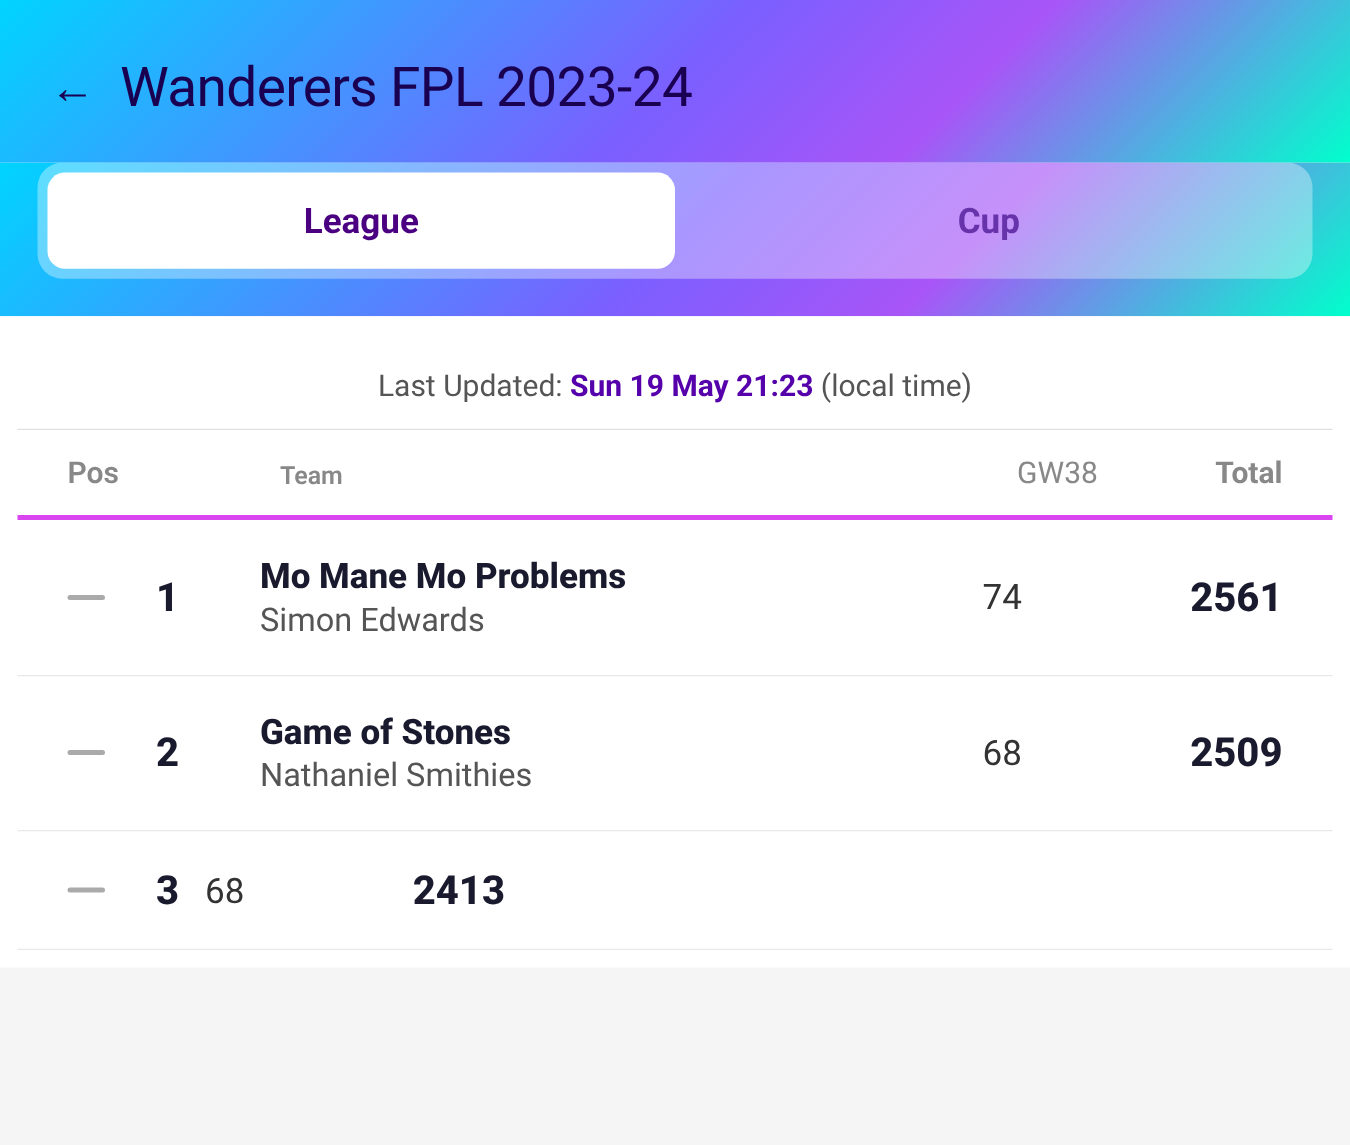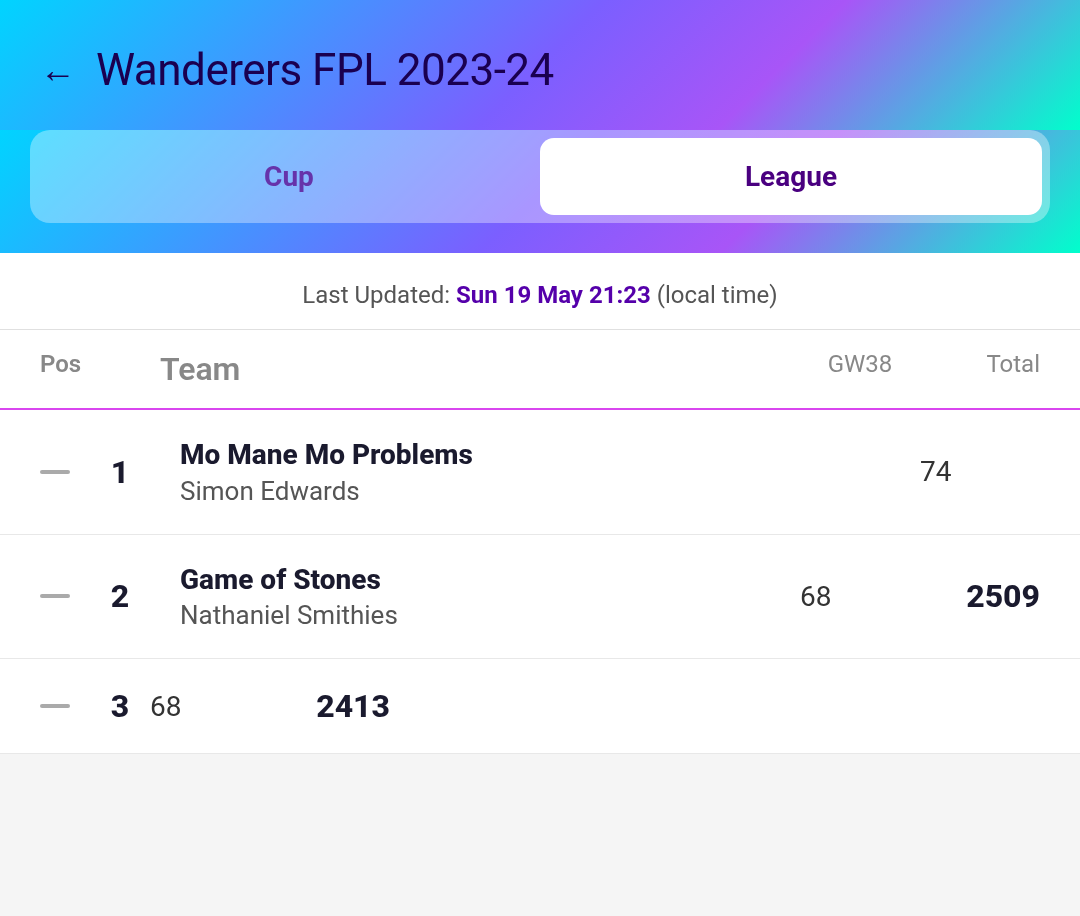--- a/index.html
+++ b/index.html
@@ -73,71 +73,71 @@
       color: #4a0080;
     }
 
     .tab.inactive {
       background: transparent;
       color: #6633aa;
     }
 
     .content {
       background: white;
-      padding: 0;
+      padding: 14px;
     }
 
     .last-updated {
       text-align: center;
       padding: 28px 20px 20px 20px;
       font-size: 24px;
       color: #555;
       border-bottom: 1px solid #e0e0e0;
     }
 
     .last-updated-highlight {
       color: #5500aa;
       font-weight: 700;
     }
 
     .table-header {
       display: flex;
-      align-items: flex-start;
+      align-items: flex-end;
       padding: 20px 40px;
-      border-bottom: 2px solid #d946ef;
+      border-bottom: 4px solid #d946ef;
     }
 
     .col-pos {
       width: 80px;
       font-size: 24px;
       font-weight: 600;
       color: #888;
       text-align: left;
     }
 
     .col-team {
       flex: 1;
-      font-size: 32px;
+      font-size: 20px;
       font-weight: 600;
       color: #888;
-      margin-left: 40px;
+      margin-left: 90px;
     }
 
     .col-gw {
       width: 120px;
       font-size: 24px;
       font-weight: 400;
       color: #888;
       text-align: center;
     }
 
     .col-total {
       width: 120px;
       font-size: 24px;
-      font-weight: 400;
+      font-weight: 700;
       color: #888;
       text-align: right;
     }
 
     .table-row {
       display: flex;
       align-items: center;
       padding: 28px 40px;
       border-bottom: 1px solid #e8e8e8;
     }
@@ -155,21 +155,21 @@
       width: 60px;
       font-size: 32px;
       font-weight: 800;
       color: #1a1a2e;
       text-align: center;
       flex-shrink: 0;
     }
 
     .row-team-info {
       flex: 1;
-      margin-left: 30px;
+      margin-left: 44px;
     }
 
     .row-team-name {
       font-size: 28px;
       font-weight: 800;
       color: #1a1a2e;
       line-height: 1.2;
     }
 
     .row-manager {
@@ -196,22 +196,22 @@
 </head>
 <body>
 
 <div class="header">
   <span class="header-back">←</span>
   <h1 class="header-title">Wanderers FPL 2023-24</h1>
 </div>
 
 <div class="tab-container">
   <div class="tab-wrapper">
+    <div class="tab active">League</div>
     <div class="tab inactive">Cup</div>
-    <div class="tab active">League</div>
   </div>
 </div>
 
 <div class="content">
 
   <div class="last-updated">
     <span>Last Updated: </span><span class="last-updated-highlight">Sun 19 May 21:23</span><span> (local time)</span>
   </div>
 
   <div class="table-header">
@@ -222,20 +222,21 @@
   </div>
 
   <div class="table-row">
     <div class="row-indicator"></div>
     <div class="row-pos">1</div>
     <div class="row-team-info">
       <div class="row-team-name">Mo Mane Mo Problems</div>
       <div class="row-manager">Simon Edwards</div>
     </div>
     <div class="row-gw">74</div>
+    <div class="row-total">2561</div>
   </div>
 
   <div class="table-row">
     <div class="row-indicator"></div>
     <div class="row-pos">2</div>
     <div class="row-team-info">
       <div class="row-team-name">Game of Stones</div>
       <div class="row-manager">Nathaniel Smithies</div>
     </div>
     <div class="row-gw">68</div>

